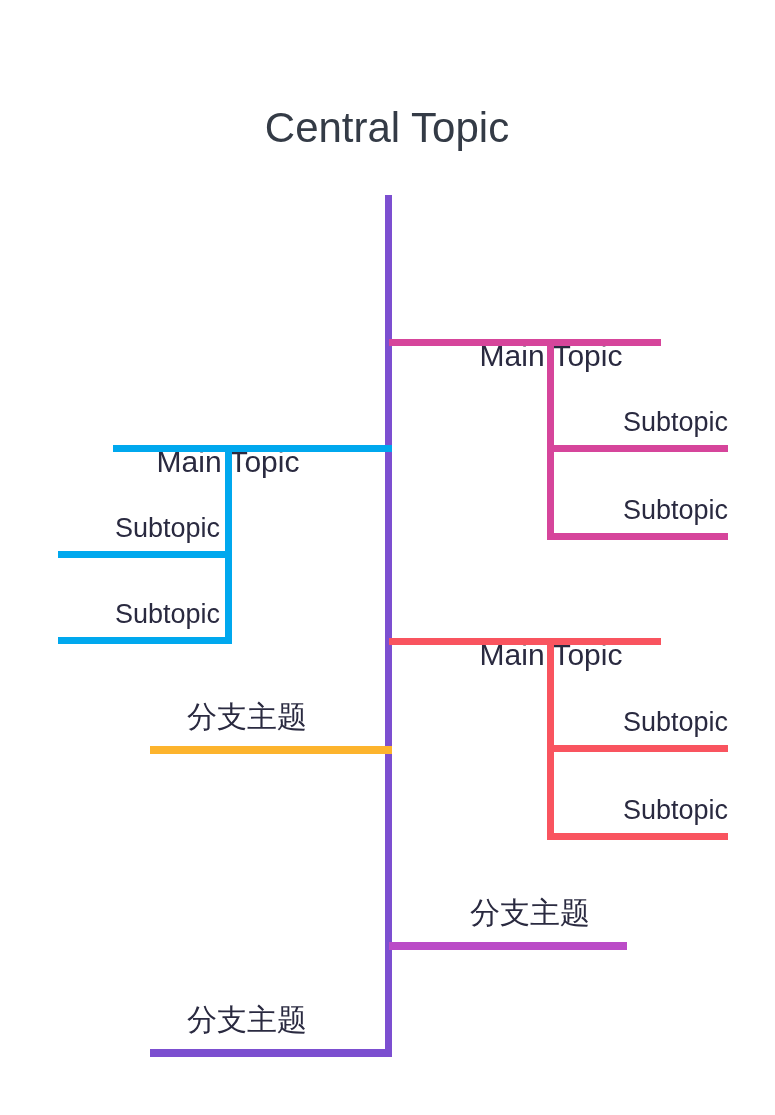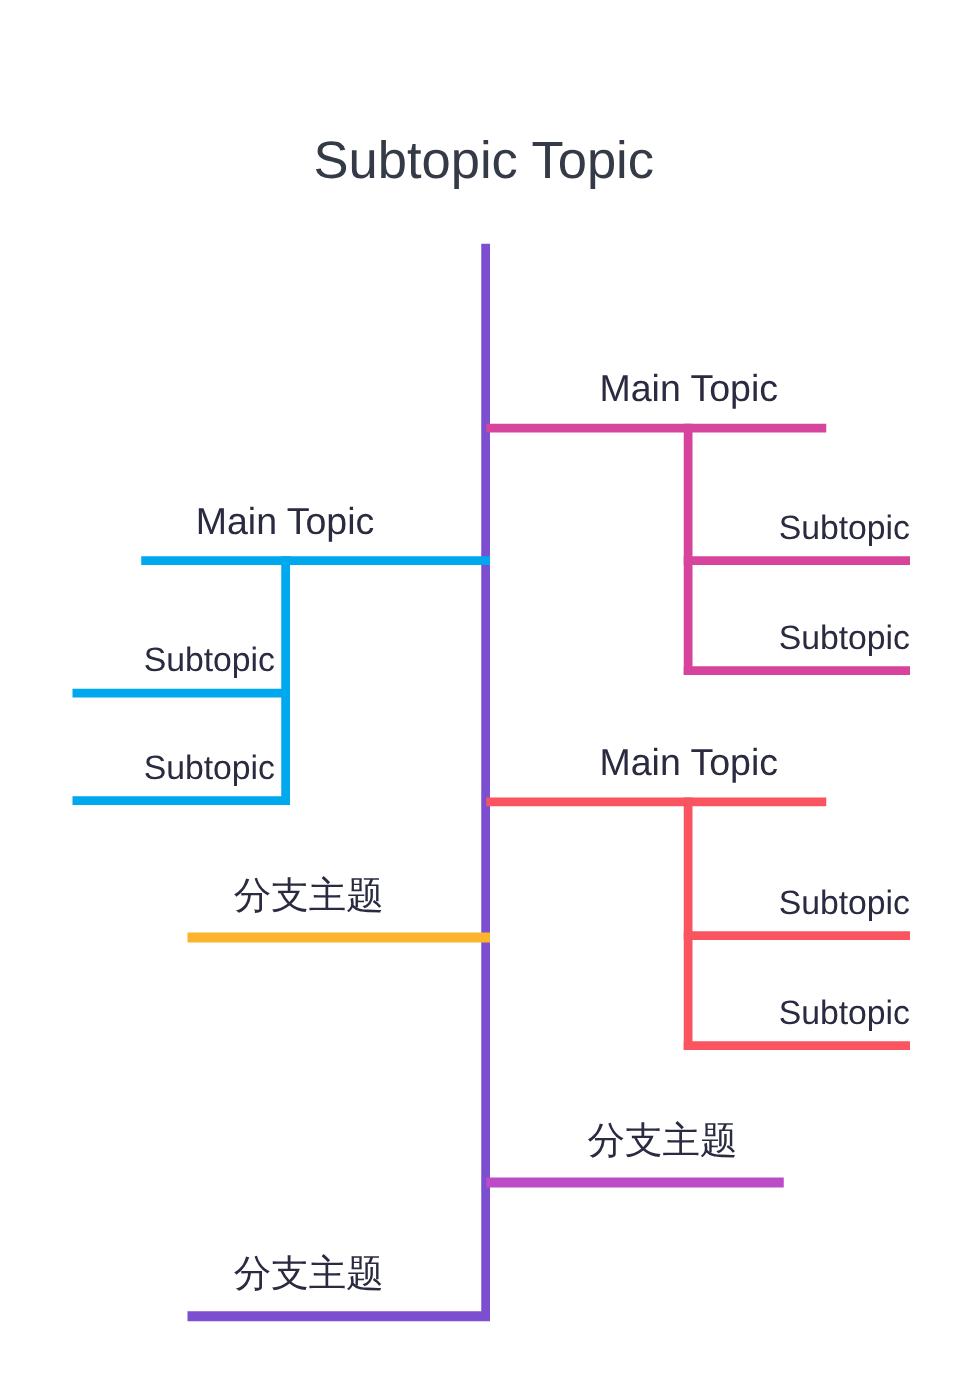--- a/index.html
+++ b/index.html
@@ -15,29 +15,29 @@
     white-space:nowrap;
     display:flex;align-items:flex-end;justify-content:center;
   }
   .title{
     color:#343B46;
     font-size:42px;
     line-height:60px;
     text-align:center;
     white-space:nowrap;
   }
-  .main-label{font-size:30px;height:46px;line-height:46px;display:block;}
+  .main-label{font-size:30px;height:46px;line-height:46px;display:block;margin-top:44px;}
   .sub-label{font-size:27px;height:40px;line-height:40px;display:block;text-align:right;}
   .cjk-label{font-size:30px;height:46px;line-height:46px;display:block;}
   .line{position:absolute;}
 </style>
 </head>
 <body>
 
-<div class="abs title" style="left:137px;top:98px;width:500px;height:60px;">Subtopic Topic</div>
+<div class="abs title" style="left:137px;top:98px;width:500px;height:60px;">Central Topic</div>
 
 <div class="line" style="left: 385px; top: 195px; width: 7px; height: 861px; background: rgb(124, 79, 208);"></div>
 
 <div>
   <div class="abs main-label label" style="left:440px;top:289px;width:222px;">Main Topic</div>
   <div class="line" style="left: 389px; top: 339px; width: 272px; height: 7px; background: rgb(214, 69, 155);"></div>
   <div class="line" style="left: 547px; top: 339px; width: 7px; height: 201px; background: rgb(214, 69, 155);"></div>
   <div class="abs sub-label label" style="left:560px;top:402px;width:168px;">Subtopic</div>
   <div class="line" style="left: 547px; top: 445px; width: 181px; height: 7px; background: rgb(214, 69, 155);"></div>
   <div class="abs sub-label label" style="left:560px;top:490px;width:168px;">Subtopic</div>

